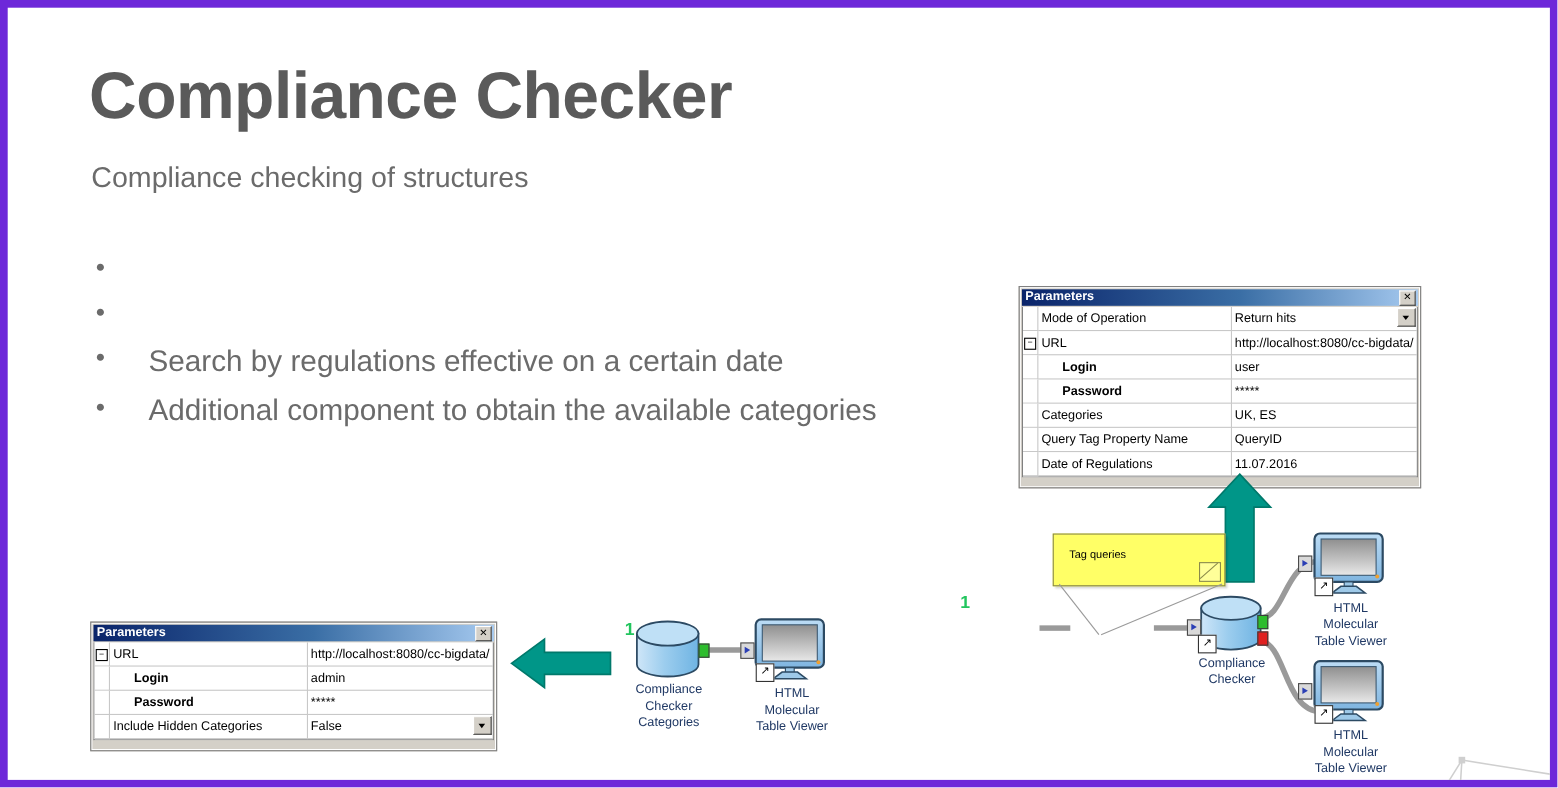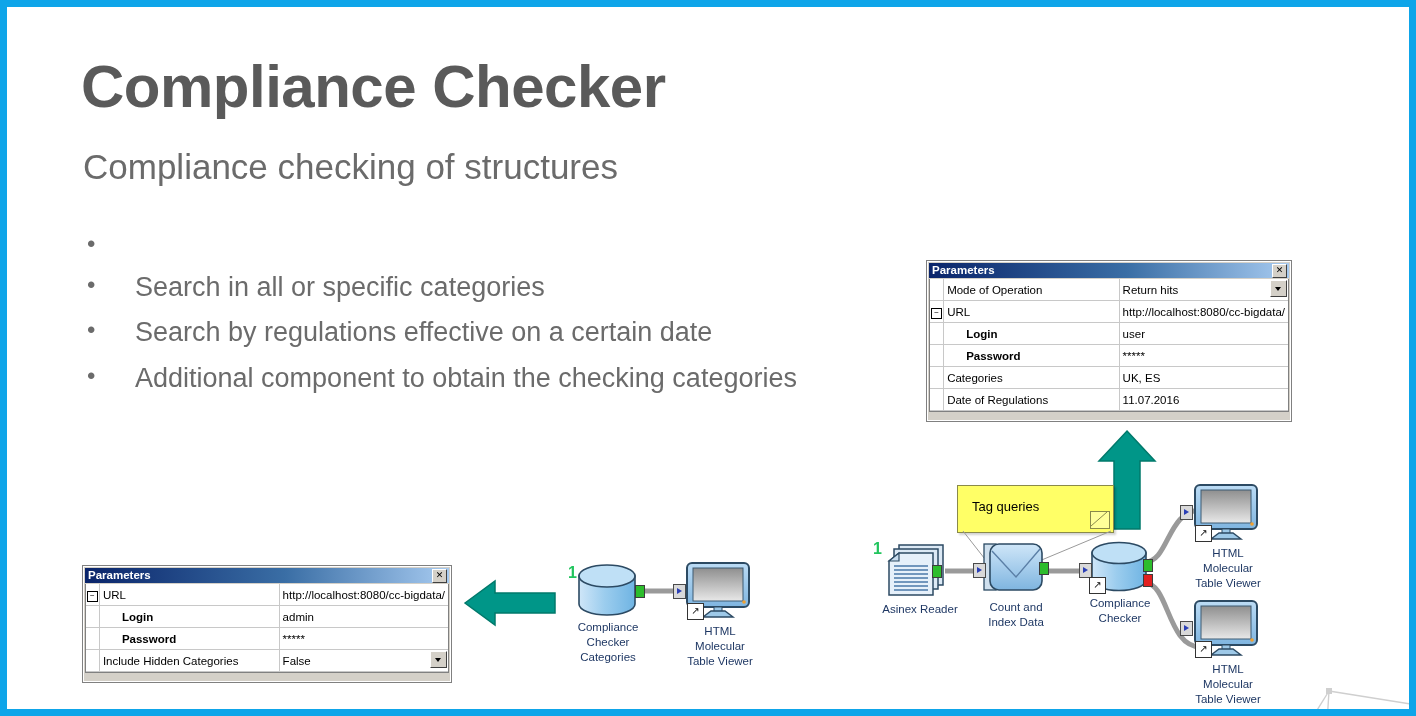--- a/index.html
+++ b/index.html
@@ -1,24 +1,24 @@
 <!DOCTYPE html>
 <html><head>
 <meta charset="utf-8">
 <style>
   html,body{margin:0;padding:0;background:#fff;}
   body{width:1416px;height:716px;font-family:"Liberation Sans",sans-serif;}
 
   .slide{position:relative;width:1416px;height:716px;background:#fff;
-         border:7px solid #0ea5e9;box-sizing:border-box;overflow:hidden;}
+         border:7px solid #6d28d9;box-sizing:border-box;overflow:hidden;}
 
   
   .title{position:absolute;left:74px;top:50px;font-size:60px;font-weight:bold;
          color:#5a5a5a;letter-spacing:-0.5px;line-height:1;}
-  .subtitle{position:absolute;left:76px;top:140px;font-size:35px;color:#6b6b6b;
+  .subtitle{position:absolute;left:76px;top:140px;font-size:26px;color:#6b6b6b;
             line-height:1.15;text-align:right;}
 
   
   .bullets{position:absolute;left:70px;top:220px;width:730px;}
   .bullet{display:flex;margin-bottom:7px;}
   .bullet .dot{width:58px;flex:0 0 58px;color:#6b6b6b;font-size:24px;
                text-align:left;padding-left:10px;box-sizing:border-box;line-height:1.42;}
   .bullet .btxt{color:#6b6b6b;font-size:27px;line-height:1.42;}
 
   
@@ -55,21 +55,21 @@
   .arrow{position:absolute;}
 
   
   .node{position:absolute;text-align:center;}
   .nlabel{font-size:11.5px;color:#1f3864;line-height:1.32;margin-top:3px;
           white-space:pre-line;}
   .nbadge{position:absolute;font-size:16px;font-weight:bold;color:#22c55e;
           line-height:1;}
   .note{position:absolute;background:#ffff66;border:1px solid #8a8a4a;
         box-shadow:2px 2px 2px rgba(0,0,0,.18);}
-  .note .ntxt{font-size:13px;color:#000;padding:13px 0 0 14px;}
+  .note .ntxt{font-size:10px;color:#000;padding:13px 0 0 14px;}
   .corner{position:absolute;right:3px;bottom:3px;width:18px;height:16px;
           border:1px solid #8a8a4a;background:#ffff99;}
   .port{position:absolute;width:8px;height:11px;border:1px solid #3c3c3c;}
   .pgreen{background:#2dbd2d;}
   .pred{background:#e02020;}
   .pin{position:absolute;width:11px;height:13px;background:#d9d9d9;
        border:1px solid #4a4a4a;}
   .pin:after{content:"";position:absolute;left:3px;top:3px;
              border-top:3.5px solid transparent;border-bottom:3.5px solid transparent;
              border-left:5px solid #2b3fb5;}
@@ -85,29 +85,28 @@
 
   <div class="title">Compliance Checker</div>
   <div class="subtitle">Compliance checking of structures</div>
 
   <div class="bullets">
     <div class="bullet">
       <div class="dot">•</div>
     </div>
     <div class="bullet">
       <div class="dot">•</div>
-      <div class="btxt">Search in all or specific categories</div>
     </div>
     <div class="bullet">
       <div class="dot">•</div>
       <div class="btxt">Search by regulations effective on a certain date</div>
     </div>
     <div class="bullet">
       <div class="dot">•</div>
-      <div class="btxt">Additional component to obtain the checking categories</div>
+      <div class="btxt">Additional component to obtain the available categories</div>
     </div>
   </div>
 
   <div class="params" id="params-top" style="left:919px;top:253px;width:366px;">
     <div class="pbar">
       <div class="ptitle">Parameters</div>
       <div class="pclose">✕</div>
     </div>
     <div class="ptable">
         <div class="prow">
@@ -127,20 +126,25 @@
         </div>
         <div class="prow">
           <div class="pc gut"></div>
           <div class="pc key ind1">Password</div>
           <div class="pc val">*****</div>
         </div>
         <div class="prow">
           <div class="pc gut"></div>
           <div class="pc key">Categories</div>
           <div class="pc val">UK, ES</div>
+        </div>
+        <div class="prow">
+          <div class="pc gut"></div>
+          <div class="pc key">Query Tag Property Name</div>
+          <div class="pc val">QueryID</div>
         </div>
         <div class="prow">
           <div class="pc gut"></div>
           <div class="pc key">Date of Regulations</div>
           <div class="pc val">11.07.2016</div>
         </div>
       </div>
     <div class="pfoot"></div>
   </div>
 
@@ -269,57 +273,21 @@
     <svg width="62" height="75">
       <path d="M0,60 C24,60 22,8 56,8" stroke="#9a9a9a" stroke-width="5" fill="none"></path>
     </svg>
   </div>
   <div class="wire" style="left:1138px;top:570px;">
     <svg width="62" height="78">
       <path d="M0,6 C24,6 22,70 56,70" stroke="#9a9a9a" stroke-width="5" fill="none"></path>
     </svg>
   </div>
 
-  <div class="node" style="left:874px;top:536px;width:78px;">
-    <svg width="74" height="56" viewBox="0 0 74 56">
-      <rect x="18" y="2" width="44" height="40" fill="#dce9f5" stroke="#2c4a63" stroke-width="1.5"></rect>
-      <rect x="13" y="6" width="44" height="40" fill="#dce9f5" stroke="#2c4a63" stroke-width="1.5"></rect>
-      <path d="M8,18 L8,52 L52,52 L52,10 L18,10 Z" fill="#e6f0fa" stroke="#2c4a63" stroke-width="1.5"></path>
-      <path d="M18,10 L8,18 L18,18 Z" fill="#c8dcee" stroke="#2c4a63" stroke-width="1.2"></path>
-      <g stroke="#4a78a8" stroke-width="1.3">
-        <line x1="13" y1="23" x2="47" y2="23"></line>
-          <line x1="13" y1="27" x2="47" y2="27"></line>
-        <line x1="13" y1="31" x2="47" y2="31"></line>
-          <line x1="13" y1="35" x2="47" y2="35"></line>
-        <line x1="13" y1="39" x2="47" y2="39"></line>
-          <line x1="13" y1="43" x2="47" y2="43"></line>
-        <line x1="13" y1="47" x2="47" y2="47"></line>
-      </g>
-    </svg>
-    <div class="port pgreen" style="left:51px;top:22px;"></div>
-    <div class="nlabel">Asinex Reader</div>
-  </div>
-
-  <div class="node" style="left:975px;top:534px;width:68px;">
-    <div class="pin" style="left:-9px;top:22px;"></div>
-    <svg width="62" height="56" viewBox="0 0 62 56">
-      <defs>
-          <linearGradient id="pgr" x1="0" y1="0" x2="0" y2="1">
-        <stop offset="0" stop-color="#cfe6f8"></stop>
-            <stop offset="1" stop-color="#7fb5e0"></stop>
-          </linearGradient>
-        </defs>
-      <rect x="2" y="3" width="12" height="46" fill="#cfe0ee" stroke="#2c4a63" stroke-width="1.3"></rect>
-      <rect x="8" y="3" width="52" height="46" rx="9" fill="url(#pgr)" stroke="#2c4a63" stroke-width="1.6"></rect>
-      <path d="M10,10 L34,36 L58,8" stroke="#5b7fa6" stroke-width="1.4" fill="none"></path>
-    </svg>
-    <div class="port pgreen" style="left:57px;top:21px;"></div>
-    <div class="nlabel">Count and
-Index Data</div>
-  </div>
+
 
   <div class="node" style="left:1080px;top:534px;width:66px;">
     <div class="pin" style="left:-8px;top:22px;"></div>
     <svg width="64" height="52" viewBox="0 0 64 52">
       <path d="M5,12 L5,39 A27,10.5 0 0 0 59,39 L59,12 Z" fill="url(#dbg)" stroke="#2c4a63" stroke-width="1.6"></path>
       <ellipse cx="32" cy="12" rx="27" ry="10.5" fill="#bfe0f6" stroke="#2c4a63" stroke-width="1.6"></ellipse>
     </svg>
     <div class="port pgreen" style="left:56px;top:18px;"></div>
     <div class="port pred" style="left:56px;top:33px;"></div>
     <div class="vbox" style="left:2px;top:36px;">↗</div>

